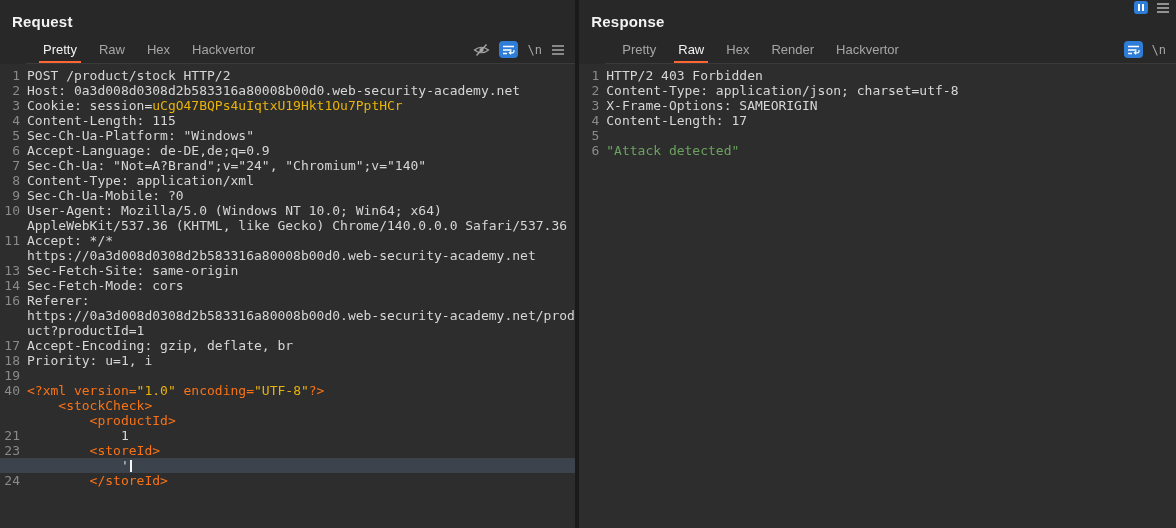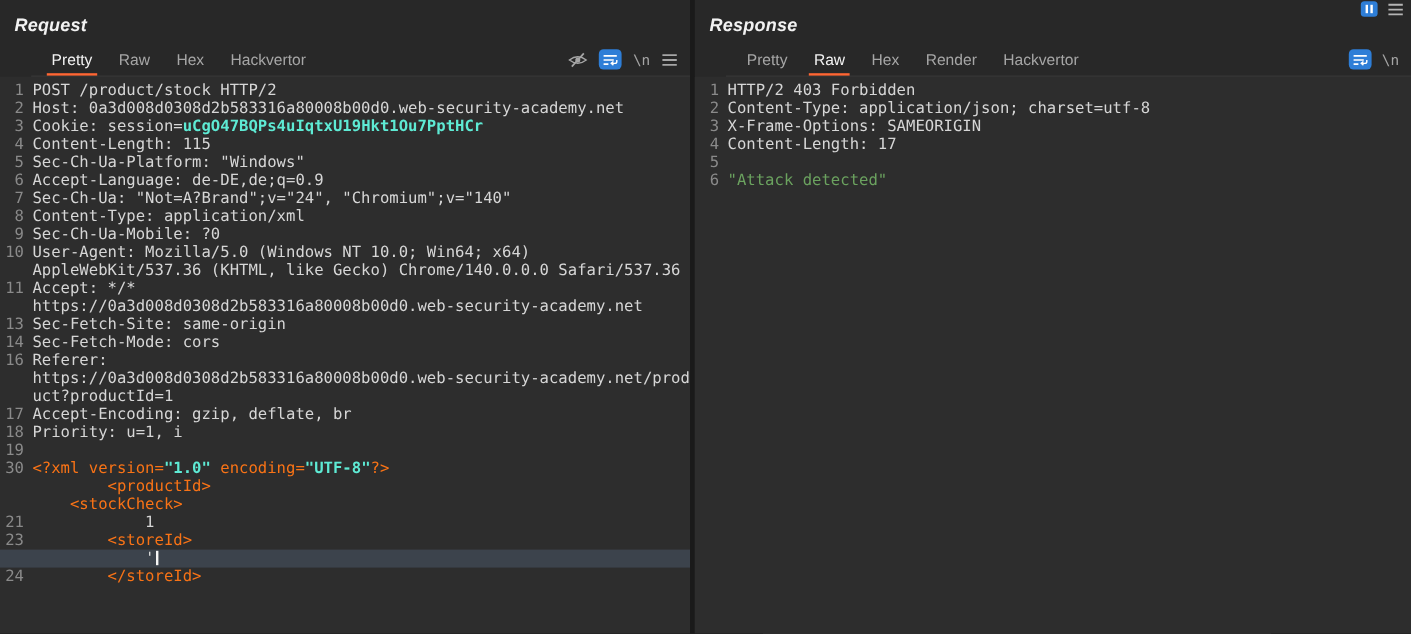--- a/index.html
+++ b/index.html
@@ -11,21 +11,21 @@
     position:relative;
   }
   .panel { background:#282828; display:flex; flex-direction:column; height:528px; }
   .panel.left  { width:601px; }
   .panel.right { width:676px; }
   .splitter { width:5px; background:#1a1a1a; cursor:col-resize; }
 
   .panel-header { height:36px; position:relative; flex:0 0 36px; }
   .panel-title {
     position:absolute; left:12px; top:13px;
-    font-size:15px; font-weight:bold; color:#f2f2f2; letter-spacing:.2px;font-style:italic;
+    font-size:15px; font-weight:bold; color:#f2f2f2; letter-spacing:.2px;
   }
 
   .tabbar {
     height:28px; flex:0 0 28px;
     display:flex; align-items:stretch;
     border-bottom:1px solid #3a3a3a;
     padding-left:6px;
     margin-left:26px;
   }
   .tabs { display:flex; }
@@ -57,21 +57,21 @@
     font-size:13px; line-height:15px;
     cursor:text;
   }
   .row { display:flex; height:15px; white-space:pre; }
   .row.hl { background:#3c434c; }
   .gutter {
     width:27px; flex:0 0 27px; text-align:right; padding-right:7px;
     color:#8a8a8a; user-select:none;
   }
   .code { color:#d6d6d6; }
-  .c-teal { color:#5eead4;font-weight:bold; }
+  .c-teal { color:#eab308; }
   .c-xml  { color:#f97316; }
   .c-grn  { color:#6ba25f; }
   .caret {
     display:inline-block; width:2px; height:12px; background:#f5f5f5;
     vertical-align:-2px; margin-left:1px;
   }
   .vscroll {
     position:absolute; right:1px; top:3px; width:6px; height:438px;
     background:#424242; border-radius:3px; opacity:.55;
   }
@@ -137,23 +137,23 @@
       <div class="row"><span class="gutter">11</span><span class="code"><span>Accept: */*</span></span></div>
       <div class="row"><span class="gutter"></span><span class="code"><span>https://0a3d008d0308d2b583316a80008b00d0.web-security-academy.net</span></span></div>
       <div class="row"><span class="gutter">13</span><span class="code"><span>Sec-Fetch-Site: same-origin</span></span></div>
       <div class="row"><span class="gutter">14</span><span class="code"><span>Sec-Fetch-Mode: cors</span></span></div>
       <div class="row"><span class="gutter">16</span><span class="code"><span>Referer:</span></span></div>
       <div class="row"><span class="gutter"></span><span class="code"><span>https://0a3d008d0308d2b583316a80008b00d0.web-security-academy.net/prod</span></span></div>
       <div class="row"><span class="gutter"></span><span class="code"><span>uct?productId=1</span></span></div>
       <div class="row"><span class="gutter">17</span><span class="code"><span>Accept-Encoding: gzip, deflate, br</span></span></div>
       <div class="row"><span class="gutter">18</span><span class="code"><span>Priority: u=1, i</span></span></div>
       <div class="row"><span class="gutter">19</span><span class="code"></span></div>
-      <div class="row"><span class="gutter">30</span><span class="code"><span class="c-xml">&lt;?xml version=</span><span class="c-teal">"1.0"</span><span class="c-xml"> encoding=</span><span class="c-teal">"UTF-8"</span><span class="c-xml">?&gt;</span></span></div>
+      <div class="row"><span class="gutter">40</span><span class="code"><span class="c-xml">&lt;?xml version=</span><span class="c-teal">"1.0"</span><span class="c-xml"> encoding=</span><span class="c-teal">"UTF-8"</span><span class="c-xml">?&gt;</span></span></div>
+      <div class="row"><span class="gutter"></span><span class="code"><span class="c-xml">    &lt;stockCheck&gt;</span></span></div>
       <div class="row"><span class="gutter"></span><span class="code"><span class="c-xml">        &lt;productId&gt;</span></span></div>
-      <div class="row"><span class="gutter"></span><span class="code"><span class="c-xml">    &lt;stockCheck&gt;</span></span></div>
       <div class="row"><span class="gutter">21</span><span class="code"><span>            1</span></span></div>
       <div class="row"><span class="gutter">23</span><span class="code"><span class="c-xml">        &lt;storeId&gt;</span></span></div>
       <div class="row hl"><span class="gutter"></span><span class="code"><span>            '</span><span class="caret"></span></span></div>
       <div class="row"><span class="gutter">24</span><span class="code"><span class="c-xml">        &lt;/storeId&gt;</span></span></div>
     </div>
   <div class="vscroll" style="top:72px;"></div>
 </div>
 
 <div class="splitter"></div>
 

